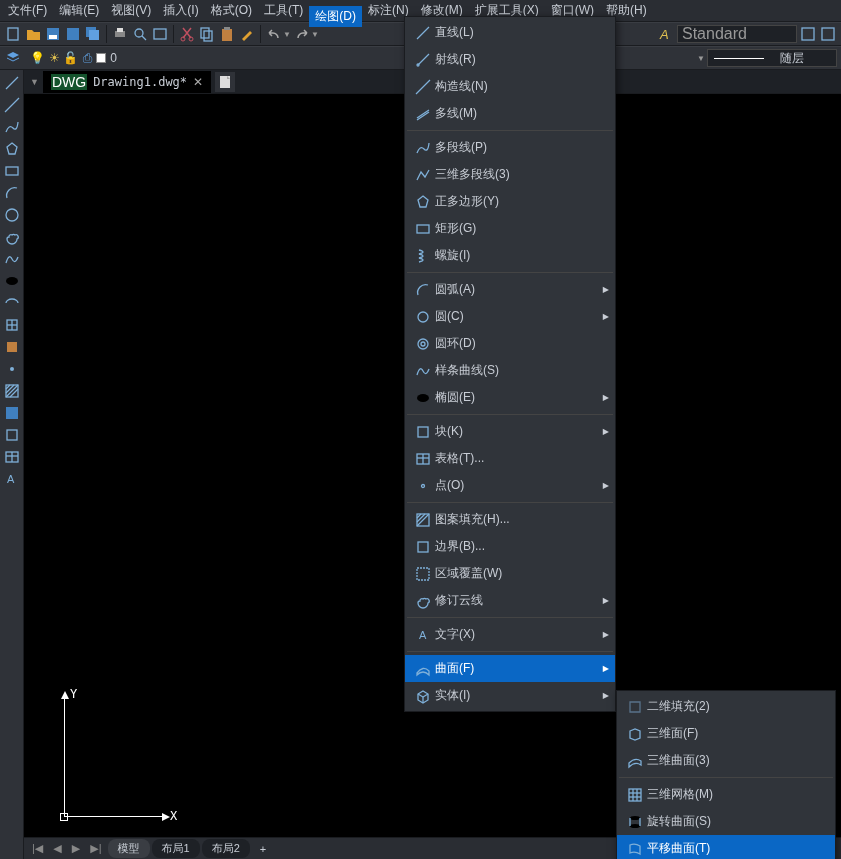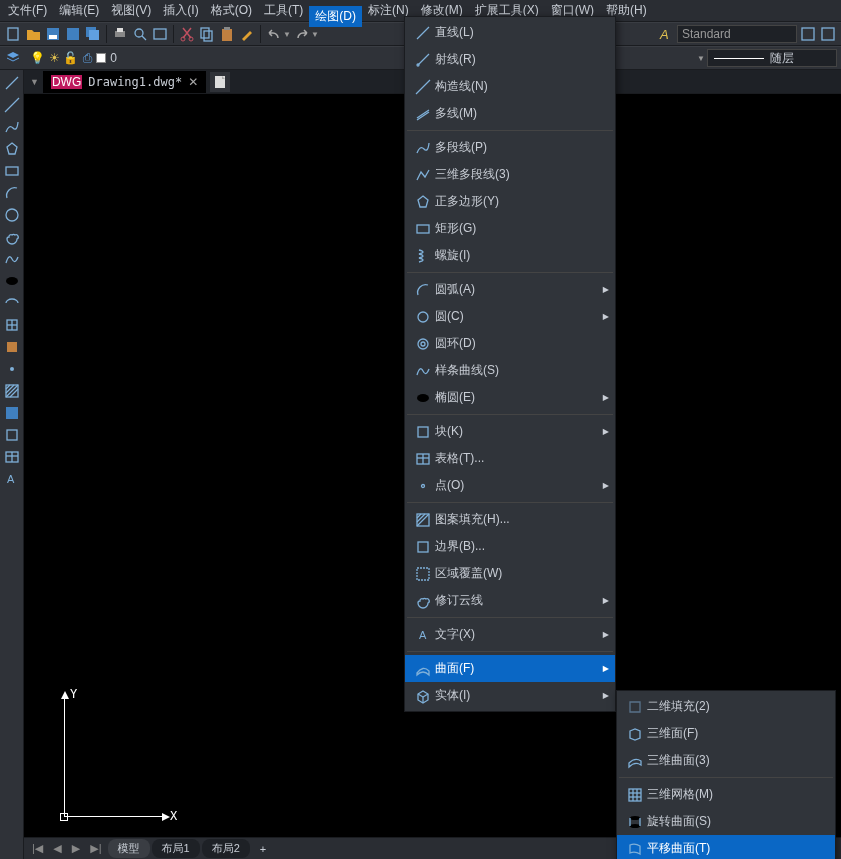--- a/index.html
+++ b/index.html
@@ -7,21 +7,21 @@
 
 .menubar { display: flex; background: #2a2d33; height: 22px; align-items: center; padding: 0 2px; border-bottom: 1px solid #1a1c20; }
 .menubar-item { padding: 2px 6px; color: #c8cdd5; cursor: default; }
 .menubar-item.active { background: #0a67c5; color: #fff; margin-top: 12px; }
 
 .toolbar-row { display: flex; align-items: center; height: 24px; background: #2f3238; border-bottom: 1px solid #1a1c20; border-top: 1px solid #3a3d43; gap: 2px; padding: 0 4px; }
 .tool-btn { width: 18px; height: 18px; display: inline-flex; align-items: center; justify-content: center; cursor: pointer; }
 .tool-sep { width: 1px; height: 18px; background: #1a1c20; margin: 0 2px; }
 .tool-dropdown-arrow { font-size: 8px; color: #999; margin-left: -2px; }
 
-.std-input { background: #1e2126; border: 1px solid #444; color: #999; height: 18px; padding: 0 4px; font-size: 12px; }
+.std-input { background: #1e2126; border: 1px solid #444; color: #999; height: 18px; padding: 0 4px; font-size: 16px; }
 
 .main-area { display: flex; height: calc(100% - 24px - 24px - 22px); }
 .left-toolbar { width: 24px; background: #2f3238; display: flex; flex-direction: column; align-items: center; gap: 4px; padding-top: 4px; border-right: 1px solid #1a1c20; }
 .lt-btn { width: 18px; height: 18px; display: flex; align-items: center; justify-content: center; cursor: pointer; }
 
 .doc-area { flex: 1; display: flex; flex-direction: column; position: relative; }
 .tabbar { display: flex; background: #1e2126; height: 24px; align-items: center; border-bottom: 1px solid #1a1c20; padding-left: 6px; gap: 4px; }
 .tab { display: flex; align-items: center; gap: 6px; background: #2f3238; padding: 2px 8px; height: 22px; color: #c8cdd5; }
 .tab.active { background: #000; }
 .tab-close { cursor: pointer; color: #aaa; }
@@ -189,21 +189,21 @@
   <span style="display:flex;align-items:center;gap:4px;margin-left:6px">
     <span>💡</span>
     <span style="color:#e0c050">☀</span>
     <span style="color:#60a0e0">🔓</span>
     <span style="color:#60a0e0">⎙</span>
     <span style="display:inline-block;width:10px;height:10px;background:#fff;border:1px solid #888"></span>
     <span>0</span>
   </span>
   <span style="flex:1"></span>
   <span class="tool-dropdown-arrow">▼</span>
-  <div style="display:flex;align-items:center;gap:6px;border:1px solid #444;padding:0 6px;height:18px;width:130px;background:#1e2126">
+  <div style="display:flex;align-items:center;gap:16px;border:1px solid #444;padding:0 6px;height:18px;width:130px;background:#1e2126">
     <span style="display:inline-block;width:50px;height:1px;background:#fff"></span>
     <span>随层</span>
   </div>
 </div>
 
 <div class="main-area">
   <div class="left-toolbar">
     <span class="lt-btn">
         <svg class="icon-svg line-icon">
           <line x1="2" y1="14" x2="14" y2="2"></line>
@@ -306,21 +306,21 @@
         <svg class="icon-svg">
           <text x="3" y="12" font-size="11" fill="#7fb0d9">A</text>
         </svg>
       </span>
   </div>
 
   <div class="doc-area">
     <div class="tabbar">
       <span style="font-size:9px;color:#888;cursor:pointer">▼</span>
       <div class="tab active">
-        <span style="color:#4080c0;font-size:12px;background:#be185d;color:#fff;padding:0 1px">DWG</span>
+        <span style="color:#4080c0;font-size:14px;background:#14532d;color:#fff;padding:0 1px">DWG</span>
         <span style="font-family:monospace">Drawing1.dwg*</span>
         <span class="tab-close">✕</span>
       </div>
       <div class="tab-new">
         <svg class="icon-svg">
             <rect x="3" y="2" width="10" height="12" fill="#ddd"></rect>
             <path d="M10 2l3 3h-3z" fill="#aaa"></path>
           </svg>
       </div>
     </div>

